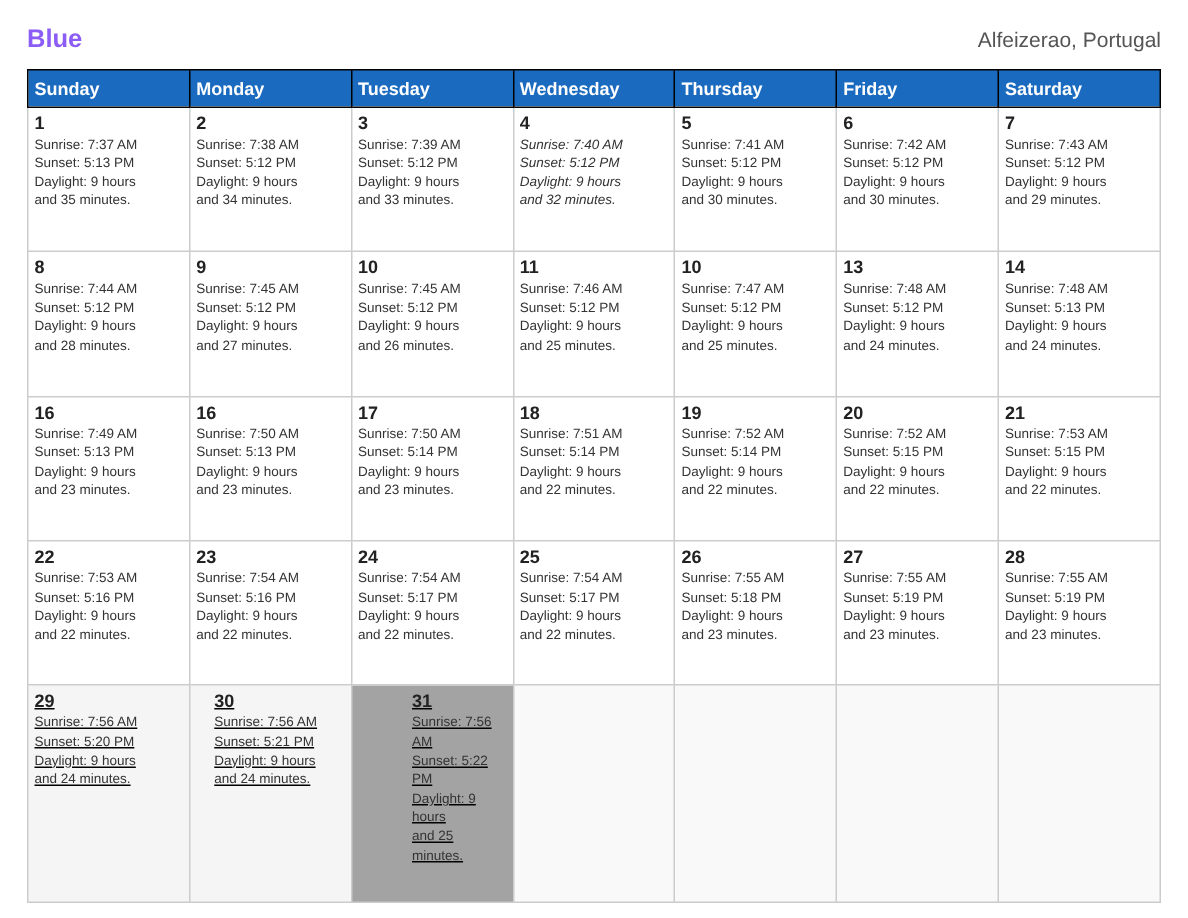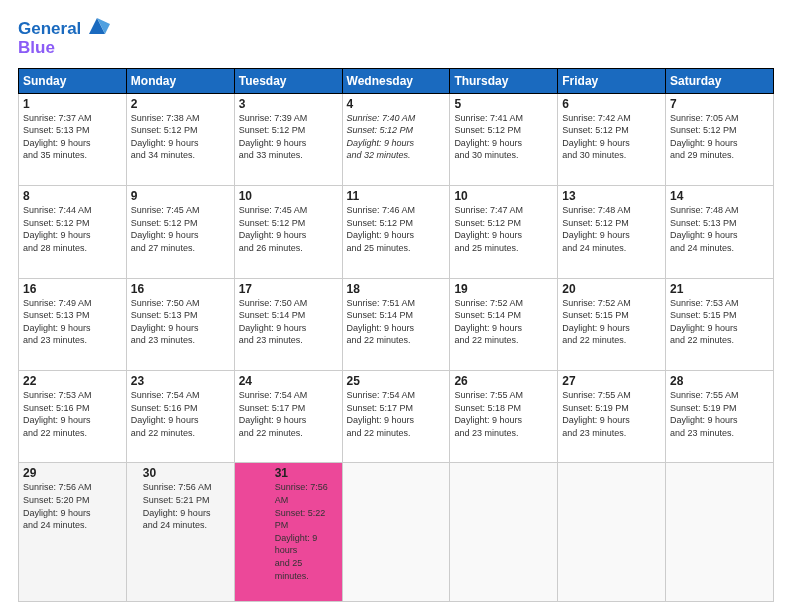--- a/index.html
+++ b/index.html
@@ -83,33 +83,25 @@
       background: #f9f9f9 !important;
     }
   </style>
 </head>
 <body>
 
 <div class="page">
   <div class="header">
     <div class="logo">
       <div>
-        <div style="display:flex;align-items:center;">
-          <div style="font-size:17px;font-weight:bold;color:#333;line-height:1.15;">
-            <span style="color:#1a6abf;">General</span>
-          </div>
-          <svg width="26" height="26" viewBox="0 0 26 26" style="margin-left:3px;margin-top:-4px;">
-            <polygon points="5,20 13,4 21,20" fill="#1a6abf"></polygon>
-            <polygon points="13,4 21,20 26,10" fill="#4fa0e0"></polygon>
-          </svg>
-        </div>
         <div style="font-size:17px;font-weight:bold;color:#8b5cf6;line-height:1.15;margin-top:-2px;">Blue</div>
       </div>
     </div>
     <div class="title-block">
+      <div class="subtitle">Alfeizerao, Portugal</div>
     </div>
   </div>
 
   <table class="calendar">
     <thead>
       <tr>
         <th>Sunday</th>
         <th>Monday</th>
         <th>Tuesday</th>
         <th>Wednesday</th>
@@ -157,21 +149,21 @@
           </td>
           <td>
             <span class="day-num">6</span>
             <div class="day-info" style="white-space: pre-line;">Sunrise: 7:42 AM
 Sunset: 5:12 PM
 Daylight: 9 hours
 and 30 minutes.</div>
           </td>
           <td>
             <span class="day-num">7</span>
-            <div class="day-info" style="white-space: pre-line;">Sunrise: 7:05 AM
+            <div class="day-info" style="white-space: pre-line;">Sunrise: 7:43 AM
 Sunset: 5:12 PM
 Daylight: 9 hours
 and 29 minutes.</div>
           </td>
         </tr>
         <tr>
           <td>
             <span class="day-num">8</span>
             <div class="day-info" style="white-space: pre-line;">Sunrise: 7:44 AM
 Sunset: 5:12 PM
@@ -316,36 +308,36 @@
 and 23 minutes.</div>
           </td>
           <td>
             <span class="day-num">28</span>
             <div class="day-info" style="white-space: pre-line;">Sunrise: 7:55 AM
 Sunset: 5:19 PM
 Daylight: 9 hours
 and 23 minutes.</div>
           </td>
         </tr>
-        <tr style="background: rgb(245, 245, 245);">
+        <tr style="background: rgb(245, 245, 245); text-decoration: underline;">
           <td style="background: rgb(245, 245, 245);">
             <span class="day-num">29</span>
             <div class="day-info" style="white-space: pre-line;">Sunrise: 7:56 AM
 Sunset: 5:20 PM
 Daylight: 9 hours
 and 24 minutes.</div>
           </td>
           <td style="background: rgb(245, 245, 245); padding-left: 16px;">
             <span class="day-num">30</span>
             <div class="day-info" style="white-space: pre-line;">Sunrise: 7:56 AM
 Sunset: 5:21 PM
 Daylight: 9 hours
 and 24 minutes.</div>
           </td>
-          <td style="background: #ec4899; padding-left: 40px;">
+          <td style="background: #a3a3a3; padding-left: 40px;">
             <span class="day-num">31</span>
             <div class="day-info" style="white-space: pre-line;">Sunrise: 7:56 AM
 Sunset: 5:22 PM
 Daylight: 9 hours
 and 25 minutes.</div>
           </td>
           <td class="empty" style="background: rgb(249, 249, 249);"></td>
           <td class="empty" style="background: rgb(249, 249, 249);"></td>
           <td class="empty" style="background: rgb(249, 249, 249);"></td>
           <td class="empty" style="background: rgb(249, 249, 249);"></td>

